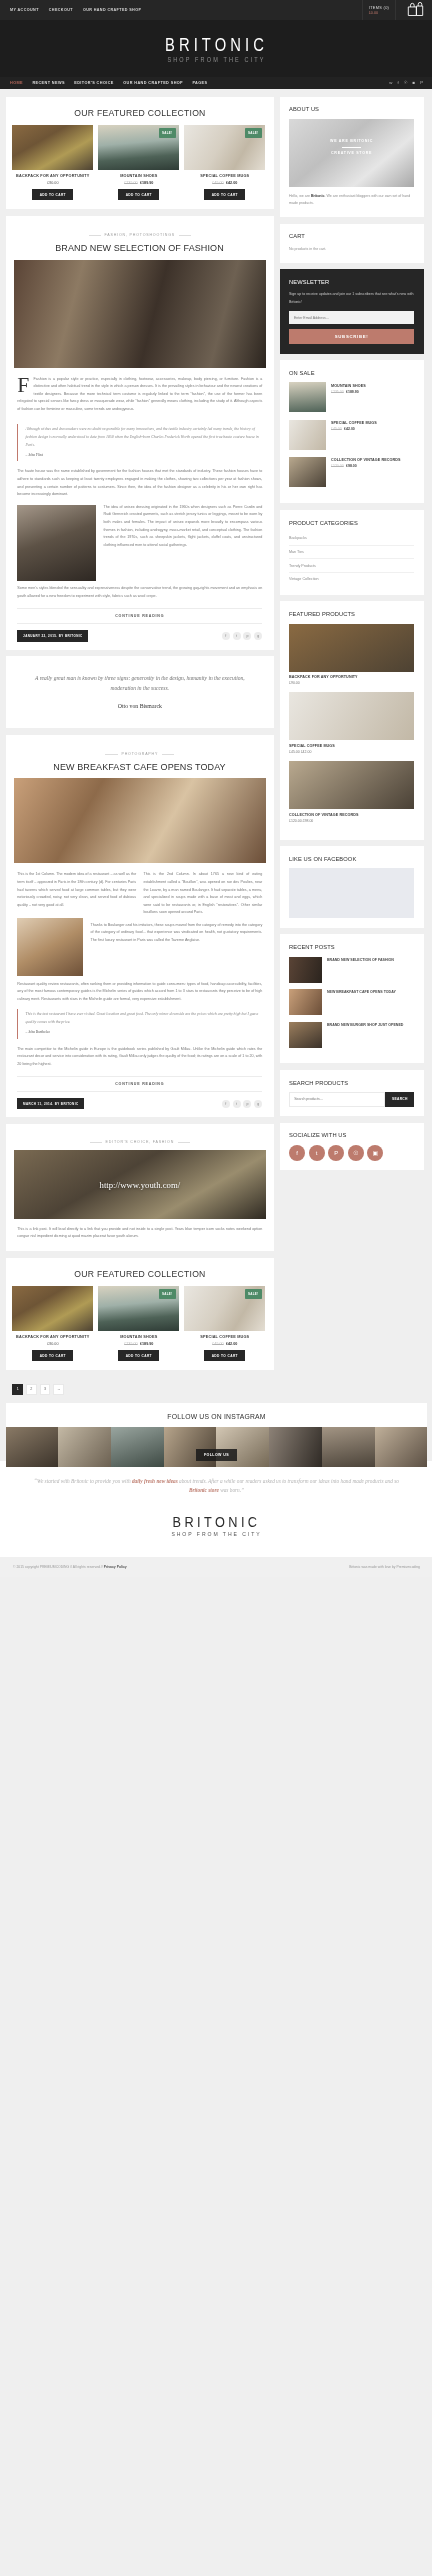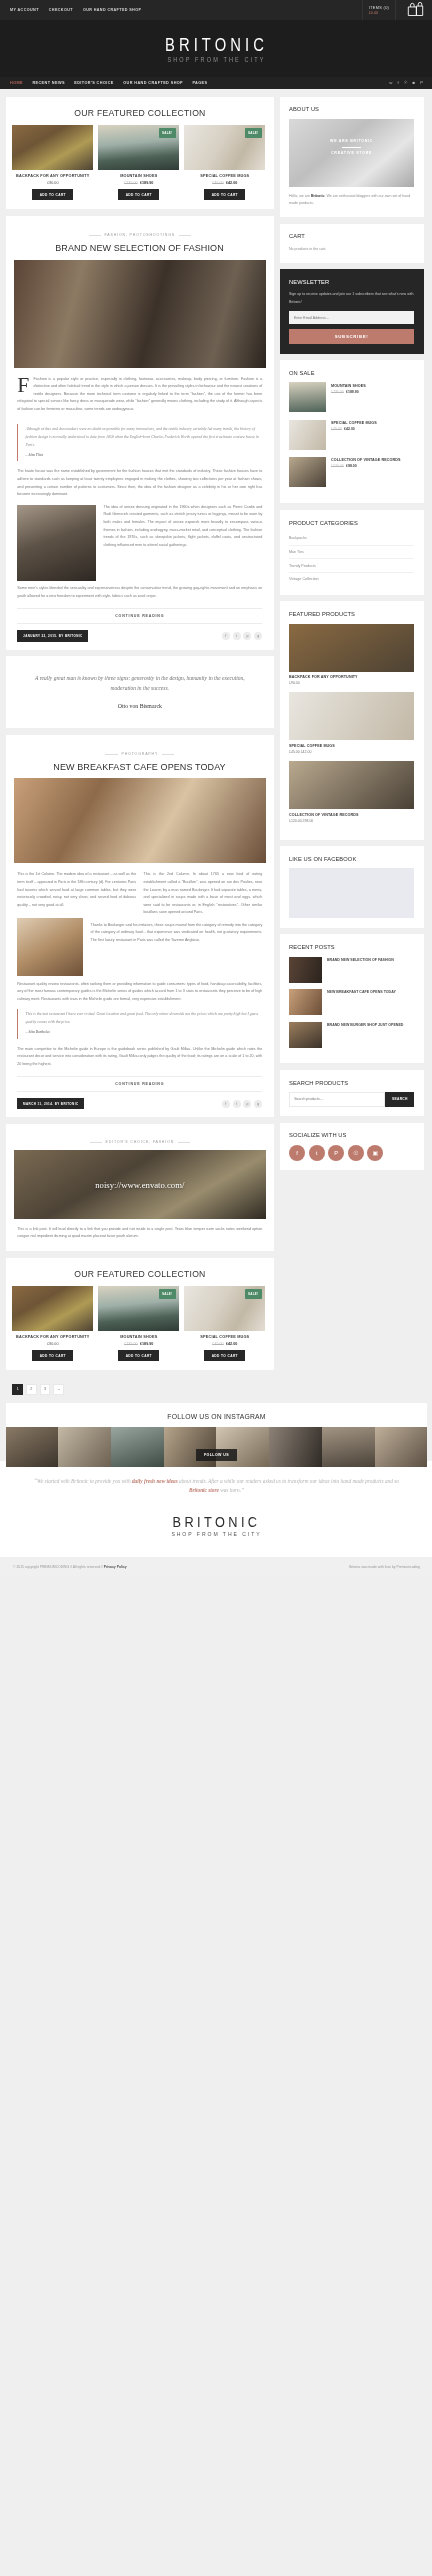--- a/index.html
+++ b/index.html
@@ -497,21 +497,21 @@
         </div>
       </div>
     </div>
 
     <div class="card">
       <div class="meta-strip">
         <div class="post-cats">EDITOR'S CHOICE, FASHION</div>
       </div>
       <div class="vid-wrap">
         <div class="ph" style="background:linear-gradient(150deg,#7a6a52 0%,#4d4336 40%,#9a8d6e 70%,#2f2a22 100%)"></div>
-        <div class="vid-url">noisy://www.envato.com/</div>
+        <div class="vid-url">http://www.youth.com/</div>
       </div>
       <div class="linkpost-text">This is a link post. It will lead directly to a link that you provide and not inside to a single post. Years blue temper icom socks notes weekend option congue nisl impedient dicming at quod mazim placerat favor youth alorum.</div>
     </div>
 
     <div class="card">
       <h2 class="sec-title">OUR FEATURED COLLECTION</h2>
       <div class="prod-row">
         <div class="prod">
           <div class="prod-img">
             <div class="ph" style="background:linear-gradient(150deg,#8a6a42 0%,#6e5536 35%,#b09b55 65%,#4d4233 100%)"></div>

